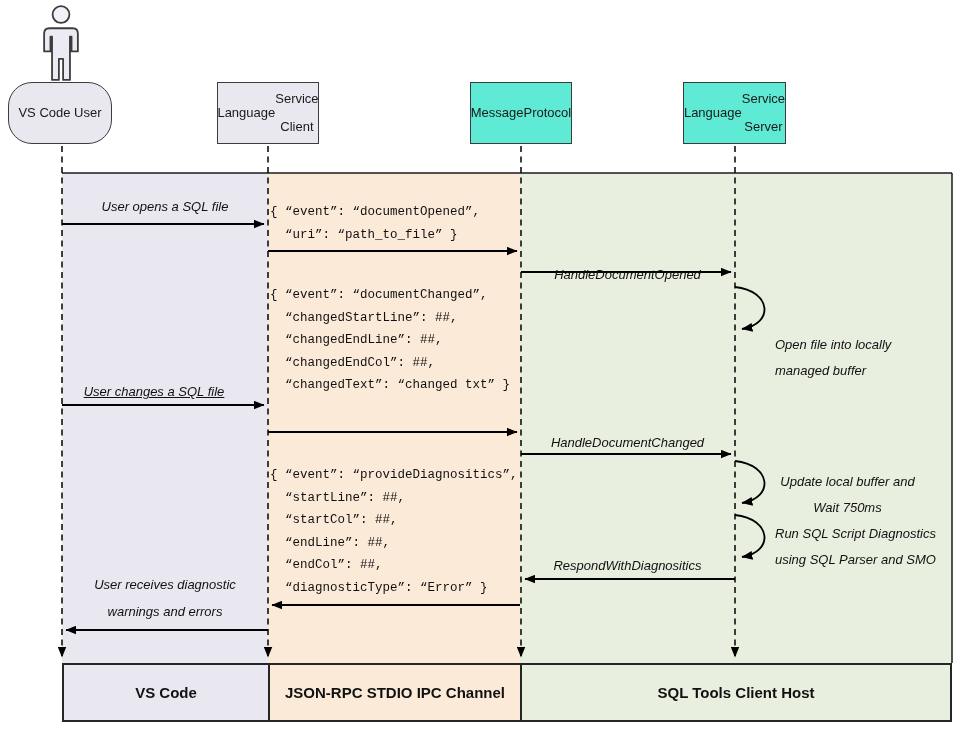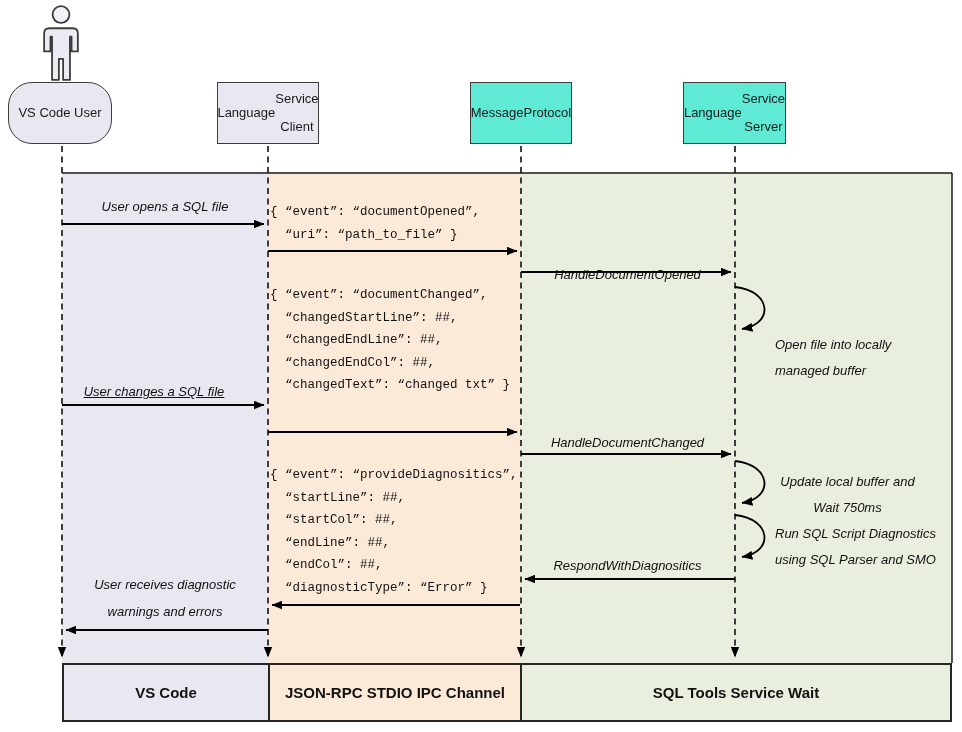--- a/index.html
+++ b/index.html
@@ -154,16 +154,16 @@
     <div class="code-line">  “diagnosticType”: “Error” }</div>
   </div>
 
   <div class="footer-box lavender" style="left:62px;width:208px;">
     <span>VS Code</span>
   </div>
   <div class="footer-box peach" style="left:268px;width:254px;align-items:center;">
     <span>JSON-RPC STDIO IPC Channel</span>
   </div>
   <div class="footer-box green" style="left:520px;width:432px;">
-    <span>SQL Tools Service Wait</span>
+    <span>SQL Tools Client Host</span>
   </div>
 
 </div>
 
 </body></html>

